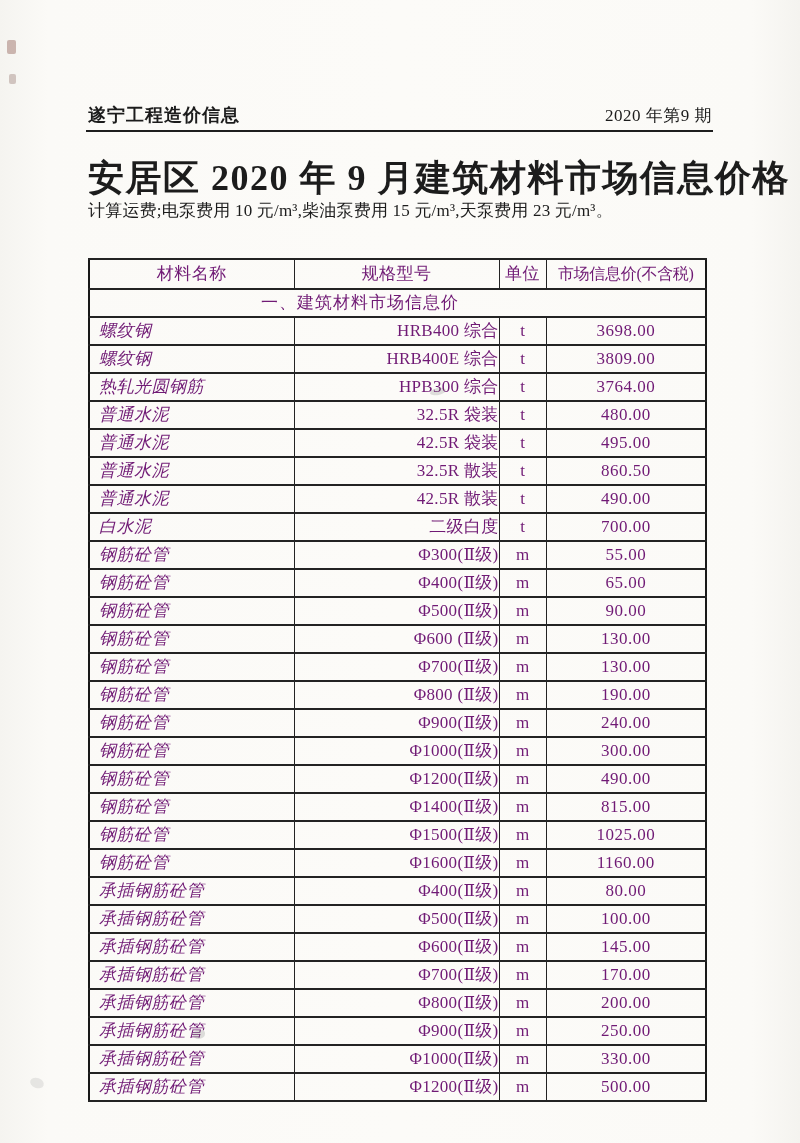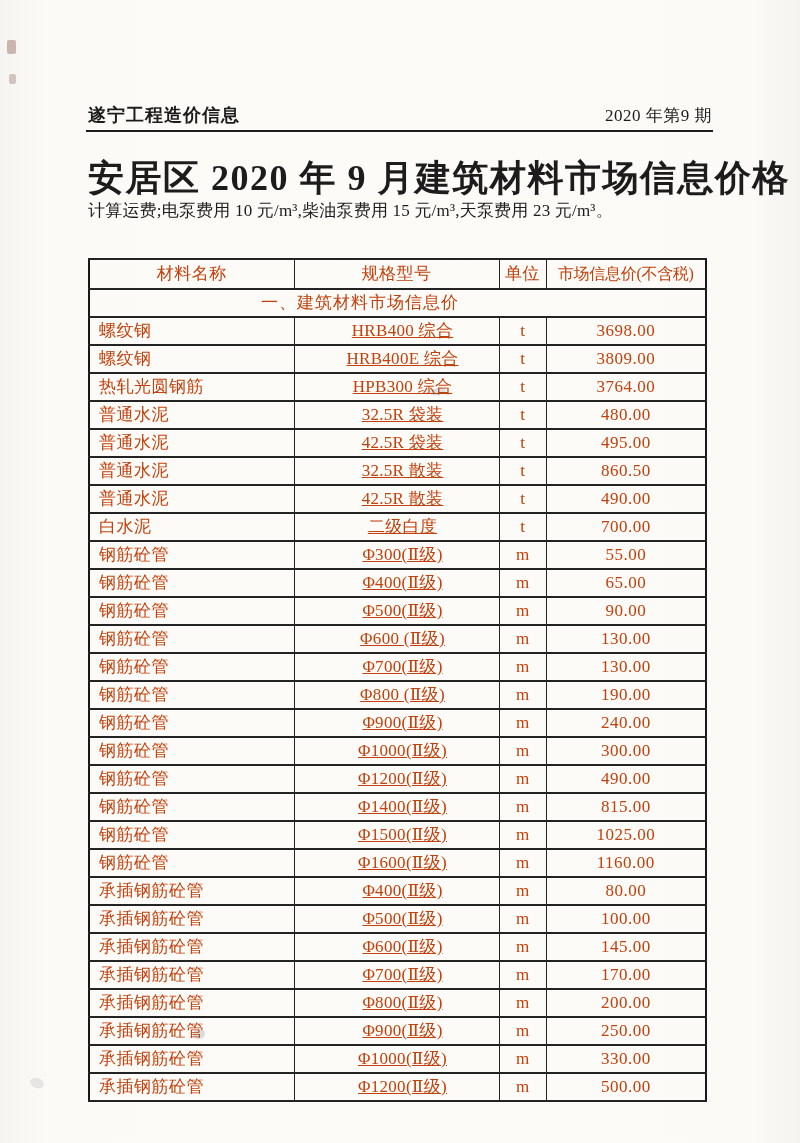--- a/index.html
+++ b/index.html
@@ -35,38 +35,38 @@
 
   
   .price-note { position: absolute; left: 88px; top: 196px; width: 660px; font-size: 17px; }
   .price-note .note-line { line-height: 29px; white-space: nowrap; letter-spacing: 0.2px; }
   .price-note .note-line.first { text-indent: 2em; }
 
   
   table.price-table {
     position: absolute; left: 88px; top: 258px;
     width: 617px; table-layout: fixed; border-collapse: collapse;
-    font-size: 17px; color: #c2410c;
+    font-size: 17px; color: #701a75;
   }
   .price-table col.c-name  { width: 205px; }
   .price-table col.c-spec  { width: 205px; }
   .price-table col.c-unit  { width: 47px; }
   .price-table col.c-price { width: 160px; }
   .price-table th, .price-table td {
     border: 1.6px solid #232323;
     border-top-width: 2px; border-bottom-width: 2px;
     padding: 0; line-height: 26px; height: 26px;
     font-weight: normal; overflow: hidden; white-space: nowrap;
   }
   .price-table { border: 2.4px solid #181818; }
   .price-table th { height: 28px; line-height: 28px; text-align: center; letter-spacing: 0.5px; }
   .price-table th.h-price { font-size: 16px; letter-spacing: -0.3px; border-radius: 9px; }
   .section-cell { text-align: center; padding-right: 75px !important; letter-spacing: 1px; }
-  td.col-name { text-align: left; padding-left: 9px !important; letter-spacing: 0.5px; }
-  td.col-spec { text-align: center; padding-left: 12px !important; letter-spacing: 0.3px; text-decoration: underline; }
+  td.col-name { text-align: left; padding-left: 9px !important; letter-spacing: 0.5px; font-style: italic; }
+  td.col-spec { text-align: right; padding-left: 12px !important; letter-spacing: 0.3px; }
   td.col-unit { text-align: center; }
   td.col-price { text-align: center; letter-spacing: 0.5px; }
 
   
   .page-footer {
     position: absolute; left: 97px; top: 1052px;
     font-size: 15px; letter-spacing: 0.4px; color: #222;
   }
   .page-footer .page-number { margin-right: 10px; }
 

